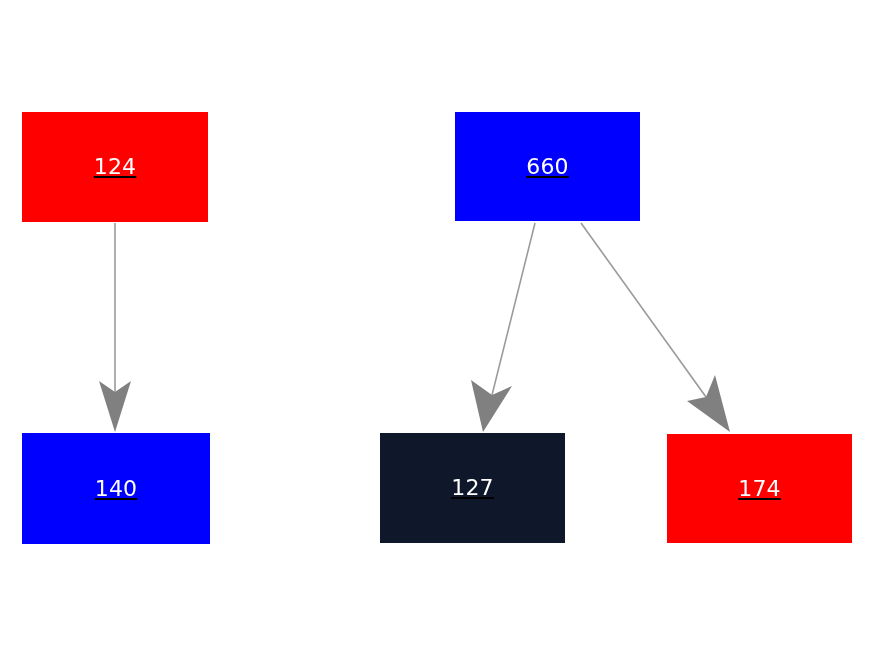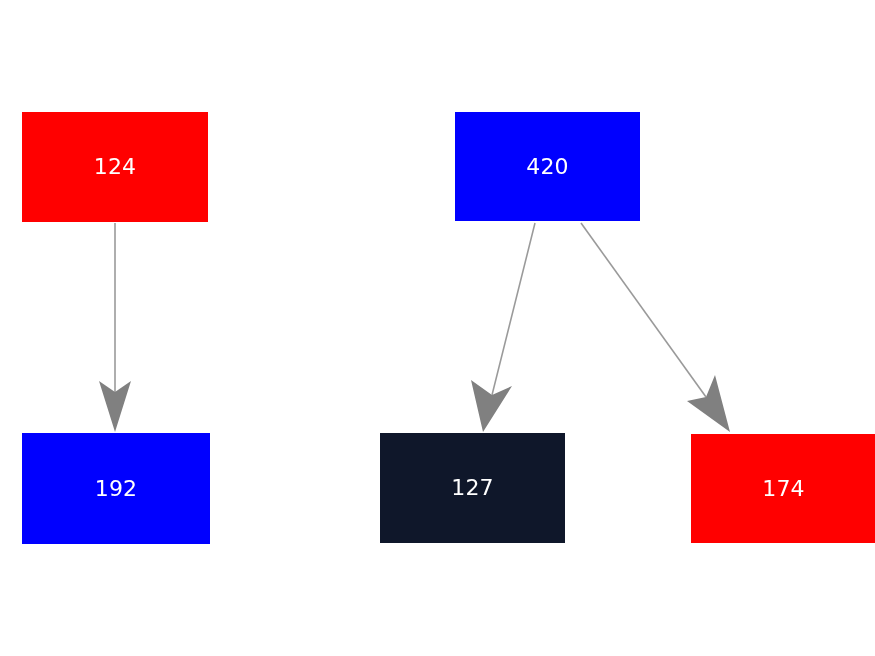--- a/index.html
+++ b/index.html
@@ -30,20 +30,21 @@
     width: 875px;
     height: 656px;
     pointer-events: none;
   }
   .node {
     position: absolute;
     display: flex;
     align-items: center;
     justify-content: center;
     box-sizing: border-box;
+    text-decoration: underline;
   }
   .node-label {
     color: #ffffff;
     font-size: 22px;
     font-family: "DejaVu Sans", "Liberation Sans", sans-serif;
     font-weight: 400;
     line-height: 1;
     letter-spacing: 0.2px;
     user-select: none;
   }
@@ -69,28 +70,28 @@
       <line x1="581" y1="223" x2="706" y2="397" stroke="#9a9a9a" stroke-width="1.6"></line>
       <polygon points="730,432 687,401 706,397 715,375" fill="#808080"></polygon>
     </g>
   </svg>
 
   <div class="node" style="left:22px; top:112px; width:186px; height:110px; background:#ff0000;">
     <span class="node-label">124</span>
   </div>
 
   <div class="node" style="left:455px; top:112px; width:185px; height:109px; background:#0000ff;">
-    <span class="node-label">420</span>
+    <span class="node-label">660</span>
   </div>
 
   <div class="node" style="left:22px; top:433px; width:188px; height:111px; background:#0000ff;">
-    <span class="node-label">192</span>
+    <span class="node-label">140</span>
   </div>
 
   <div class="node" style="left:380px; top:433px; width:185px; height:110px; background:#0f172a;">
     <span class="node-label">127</span>
   </div>
 
-  <div class="node" style="left:667px; top:434px; width:185px; height:109px; background:#ff0000;margin-left:24px;">
+  <div class="node" style="left:667px; top:434px; width:185px; height:109px; background:#ff0000;">
     <span class="node-label">174</span>
   </div>
 
 </div>
 
 </body></html>

